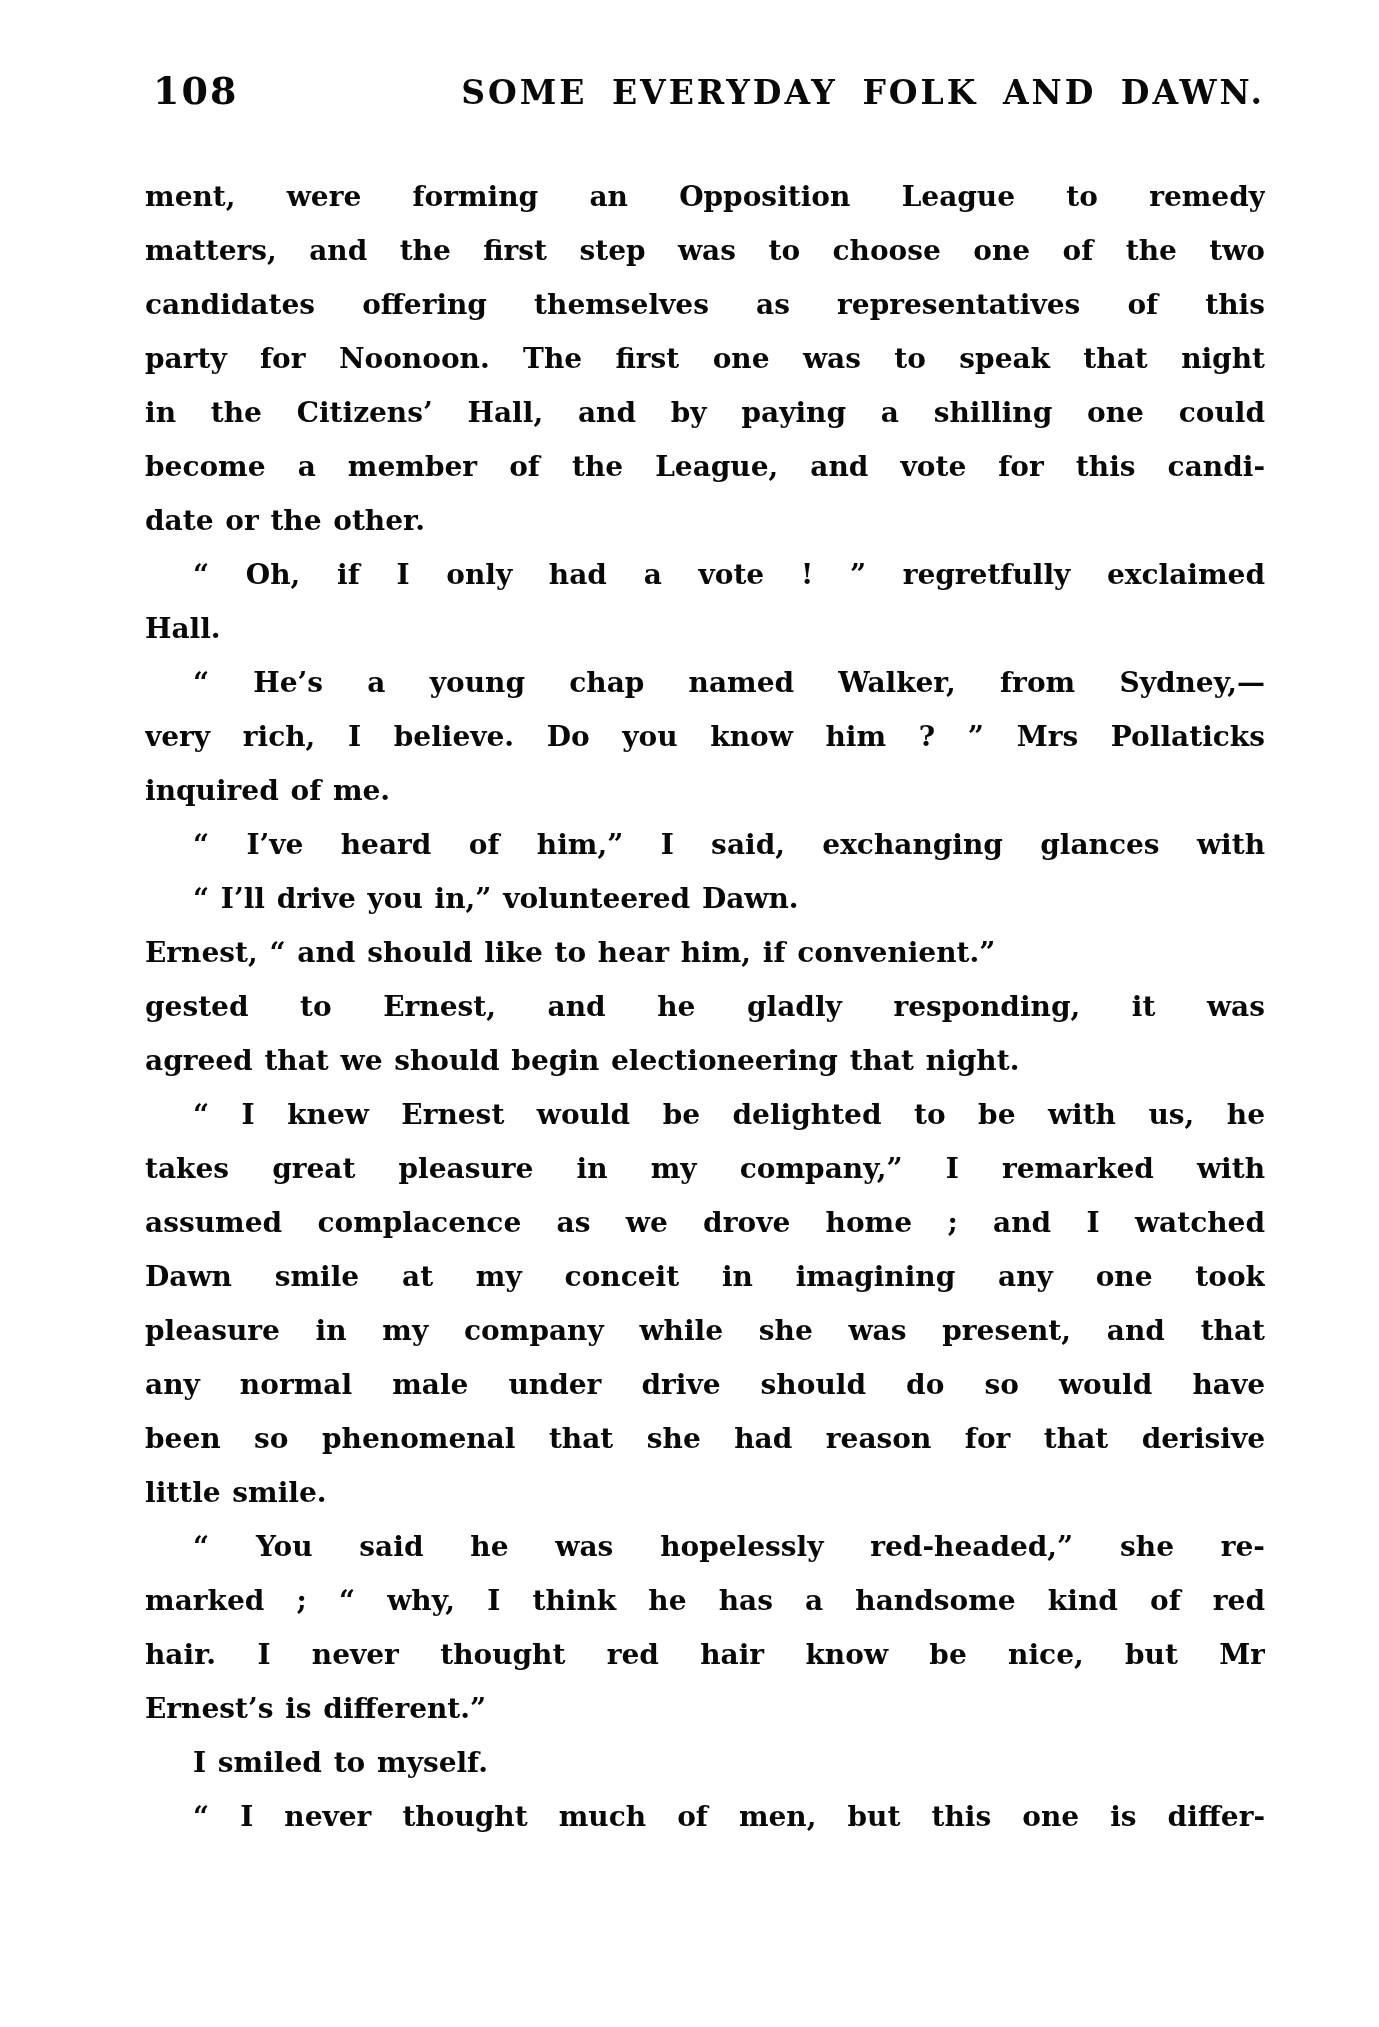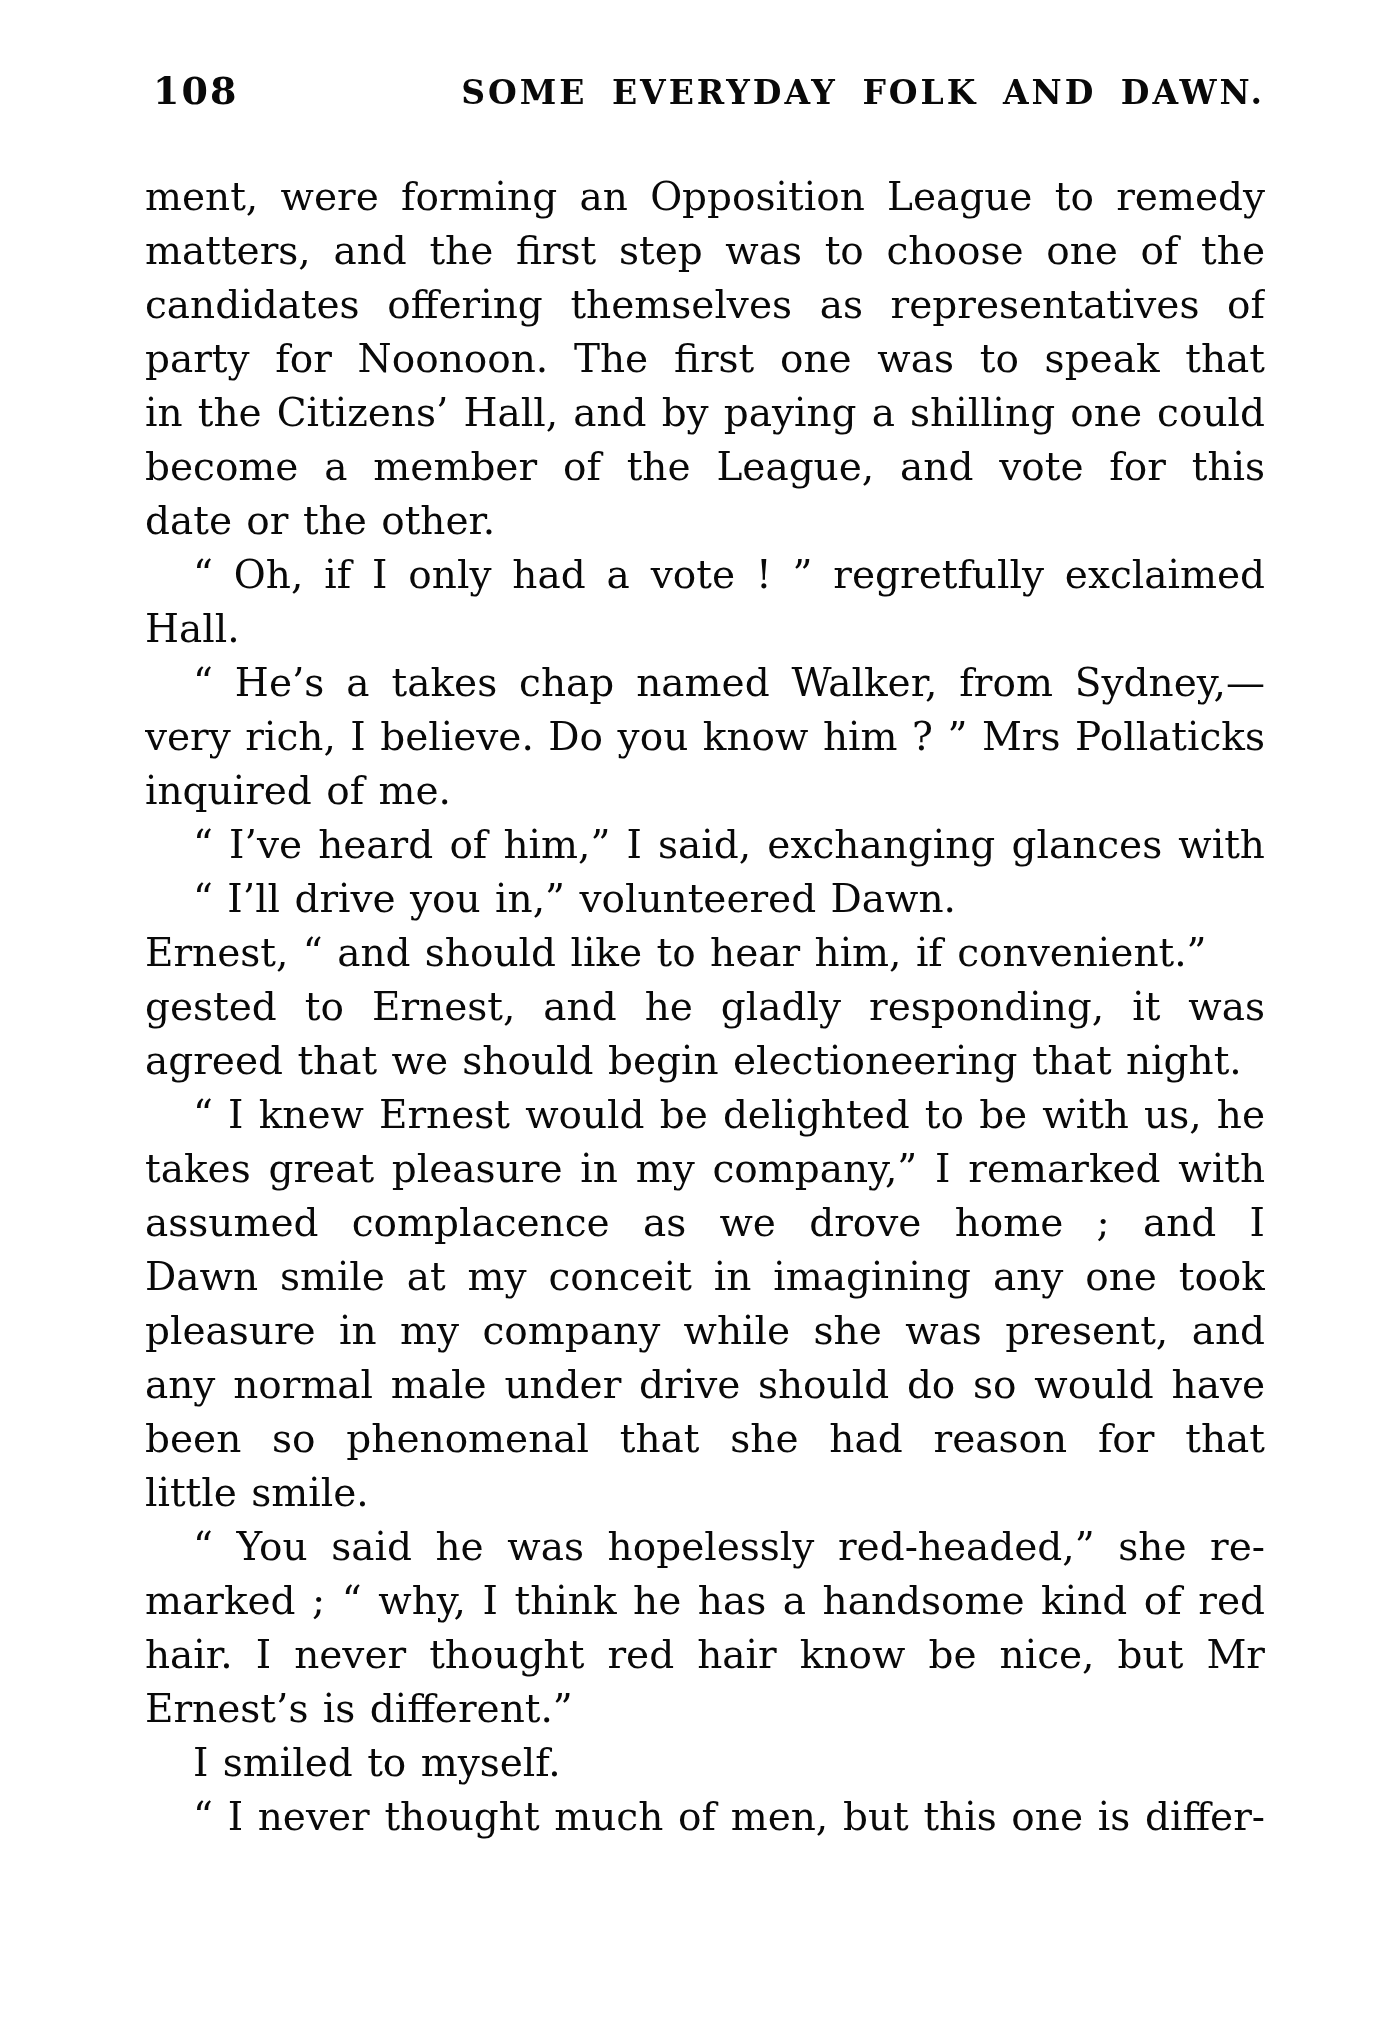--- a/index.html
+++ b/index.html
@@ -45,25 +45,26 @@
   }
   .text-block {
     position: absolute;
     left: 145px;
     top: 170px;
     width: 1120px;
   }
   .line {
     height: 54px;
     line-height: 54px;
-    font-size: 39px;
+    font-size: 28px;
     overflow: hidden;
     text-align: justify;
     word-spacing: 2px;
     white-space: normal;
+    font-weight: bold;
   }
   .line.justify {
     text-align-last: justify;
   }
   .line.indent {
     text-indent: 48px;
   }
 </style>
 </head>
 <body>
@@ -76,21 +77,21 @@
   <main class="text-block" id="text-block">
       <div class="line justify">ment, were forming an Opposition League to remedy</div>
       <div class="line justify">matters, and the first step was to choose one of the two</div>
       <div class="line justify">candidates offering themselves as representatives of this</div>
       <div class="line justify">party for Noonoon.  The first one was to speak that night</div>
       <div class="line justify">in the Citizens’ Hall, and by paying a shilling one could</div>
       <div class="line justify">become a member of the League, and vote for this candi-</div>
       <div class="line">date or the other.</div>
       <div class="line indent justify">“ Oh, if I only had a vote ! ”  regretfully exclaimed</div>
       <div class="line">Hall.</div>
-      <div class="line indent justify">“ He’s a takes chap named Walker, from Sydney,—</div>
+      <div class="line indent justify">“ He’s a young chap named Walker, from Sydney,—</div>
       <div class="line justify">very rich, I believe.  Do you know him ? ” Mrs Pollaticks</div>
       <div class="line">inquired of me.</div>
       <div class="line indent justify">“ I’ve heard of him,” I said, exchanging glances with</div>
       <div class="line indent">“ I’ll drive you in,” volunteered Dawn.</div>
       <div class="line">Ernest, “ and should like to hear him, if convenient.”</div>
       <div class="line justify">gested to Ernest, and he gladly responding, it was</div>
       <div class="line">agreed that we should begin electioneering that night.</div>
       <div class="line indent justify">“ I knew Ernest would be delighted to be with us, he</div>
       <div class="line justify">takes great pleasure in my company,” I remarked with</div>
       <div class="line justify">assumed complacence as we drove home ; and I watched</div>

